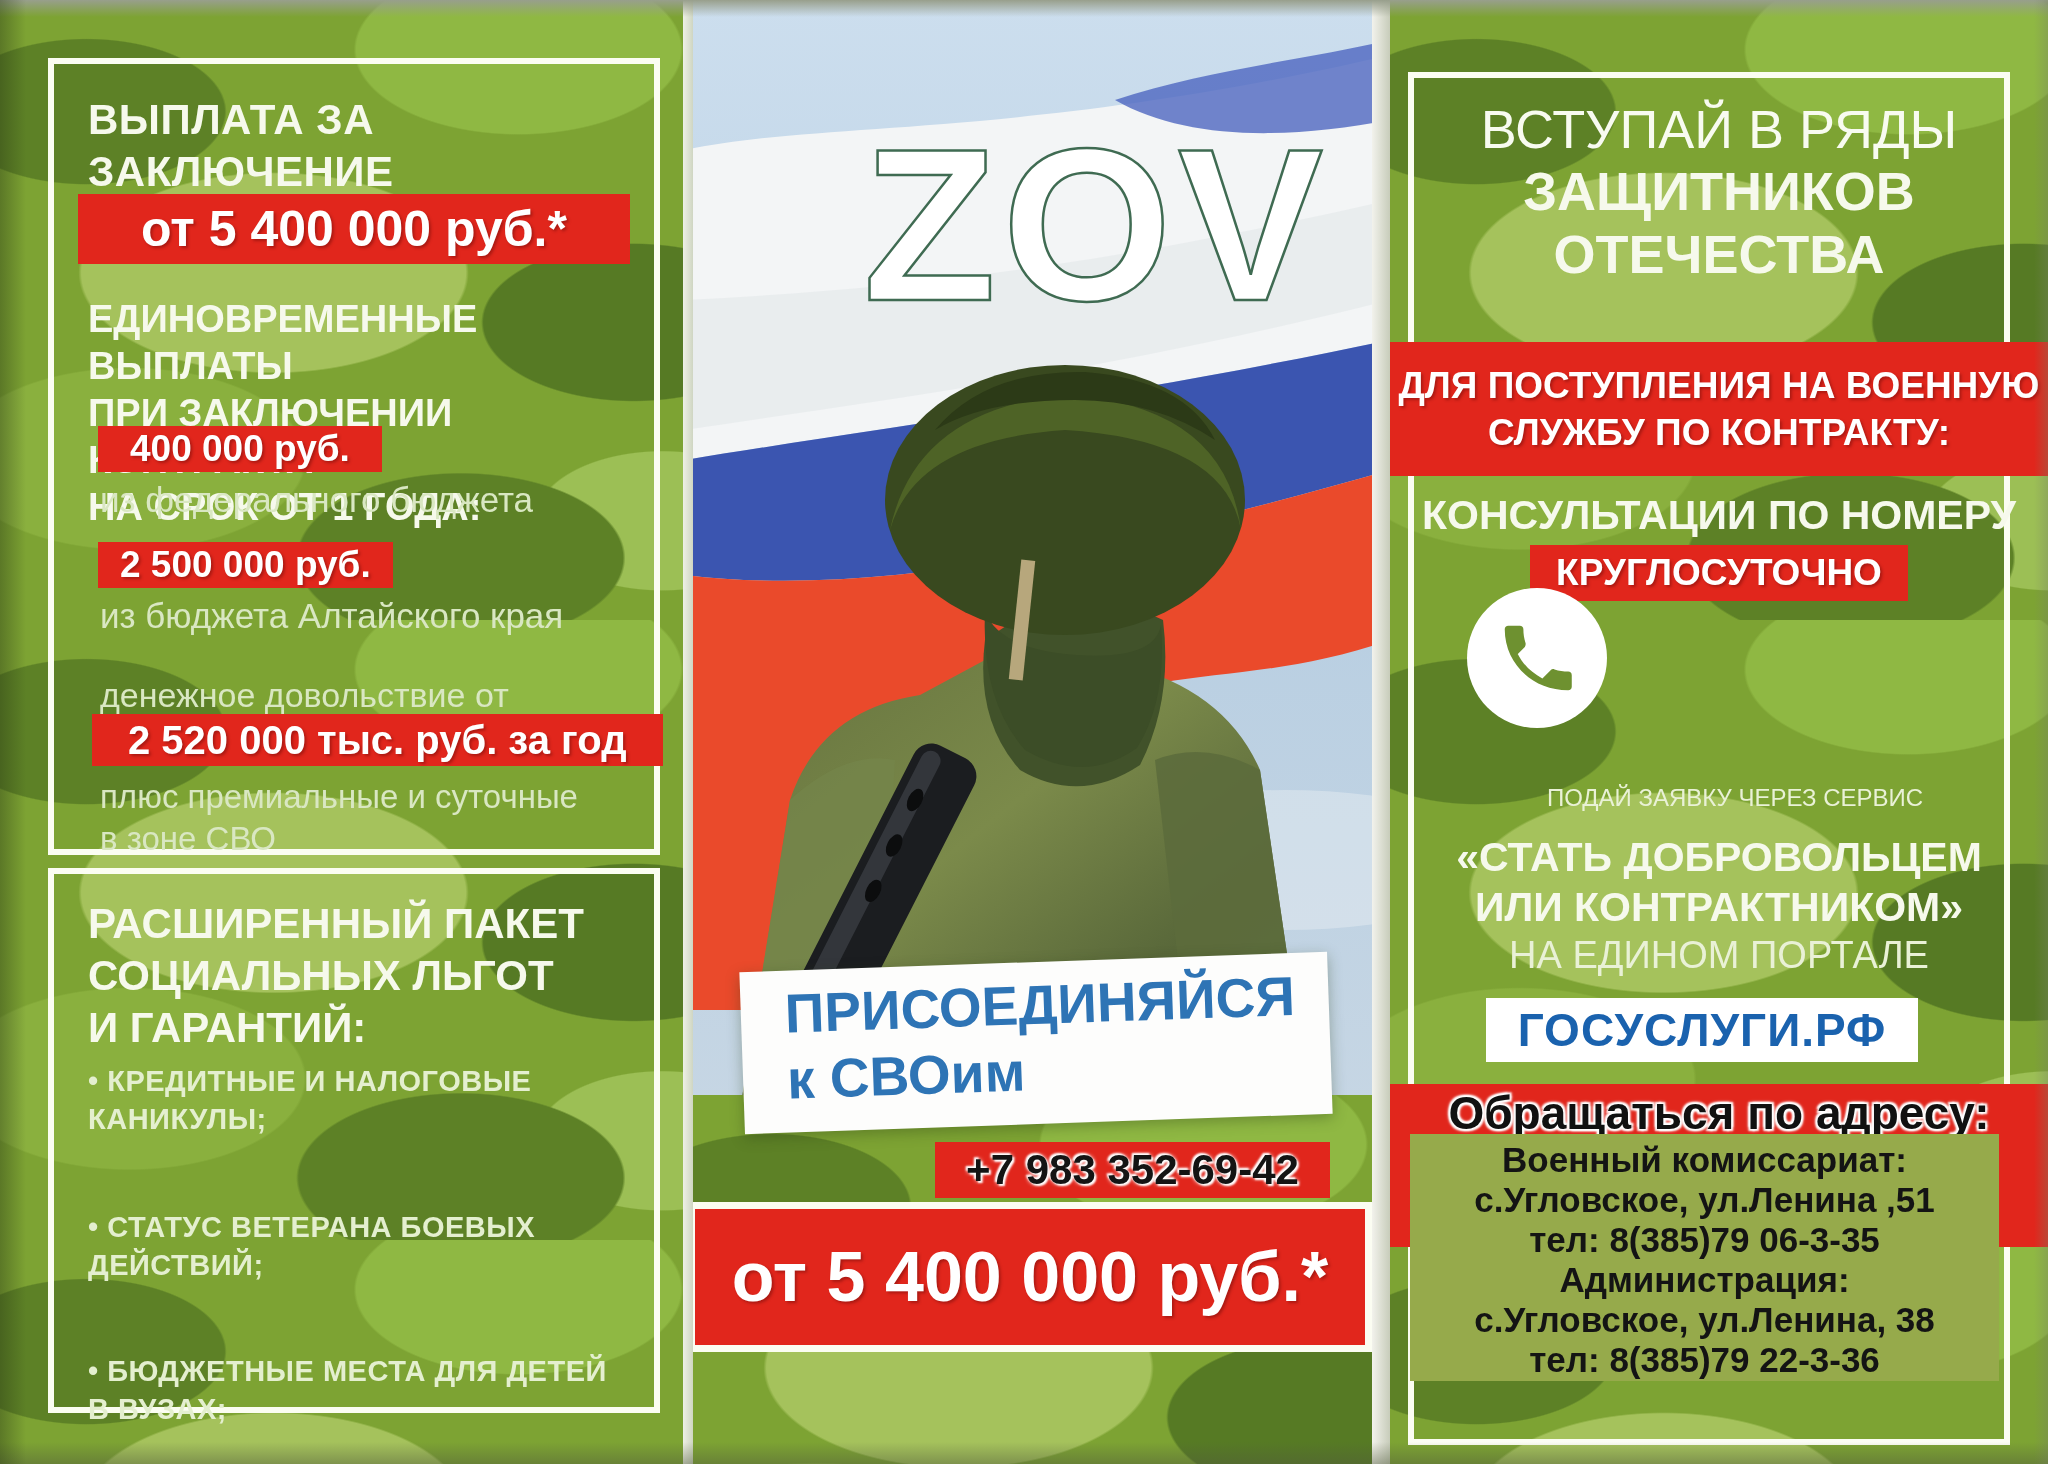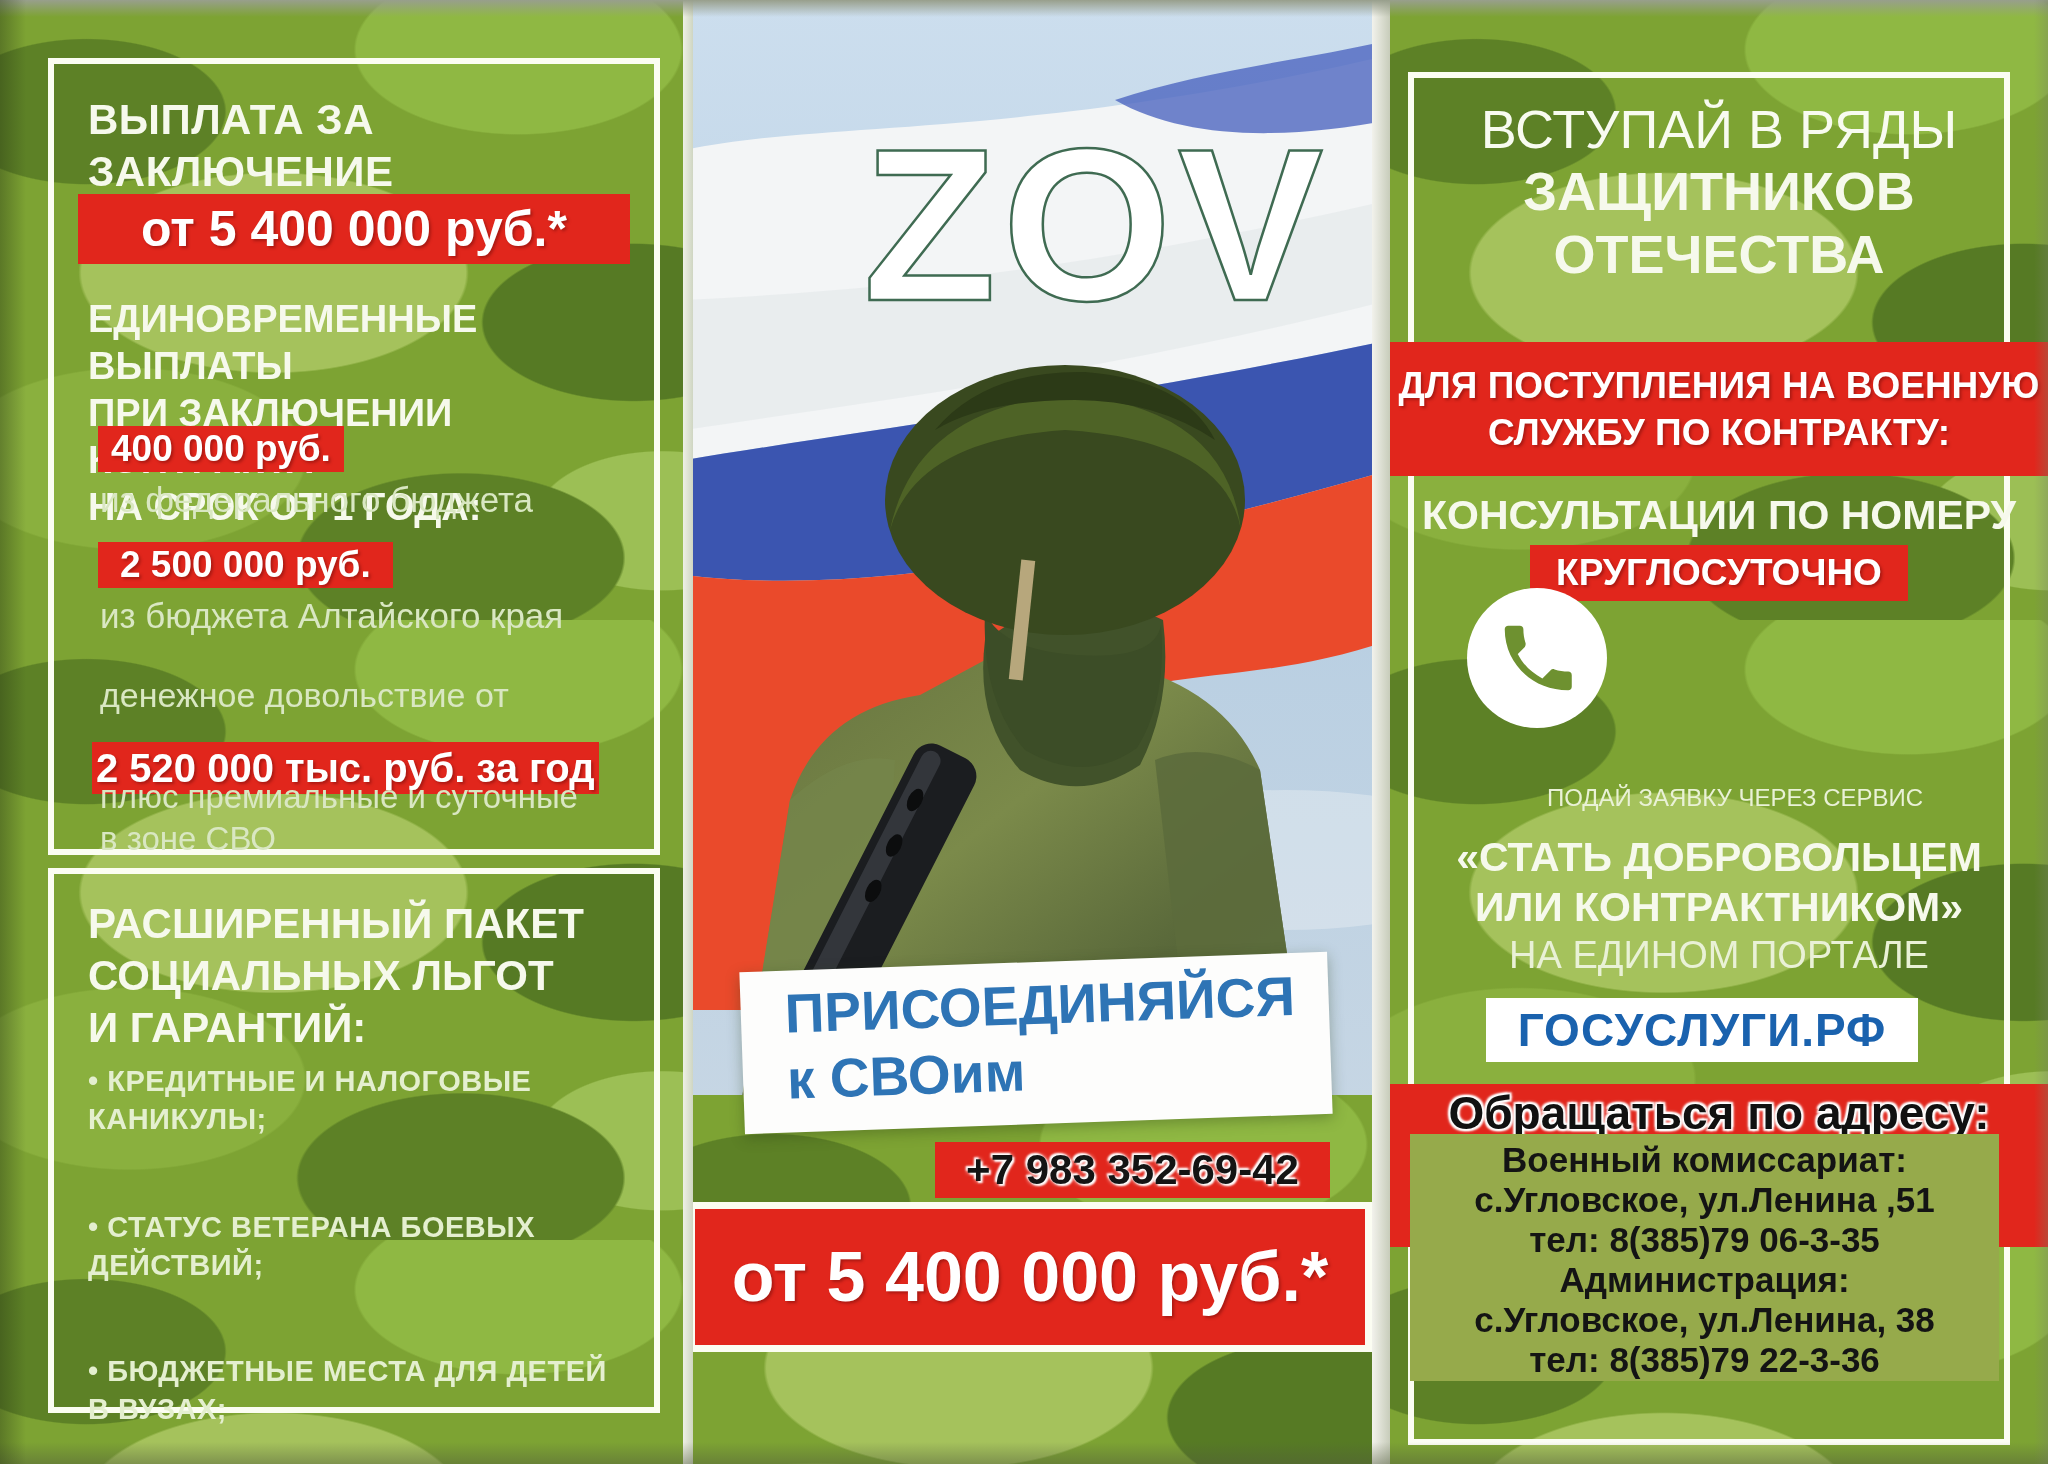--- a/index.html
+++ b/index.html
@@ -55,32 +55,32 @@
 КОНТРАКТА</div>
 
       <div class="abs red center" style="left:24px;top:130px;width:552px;height:70px;">
         <span class="redband-text nowrap" style="font-size:50px;line-height:70px;">от 5 400 000 руб.*</span>
       </div>
 
       <div class="abs title pre" style="left:34px;top:232px;font-size:38px;line-height:47px;">ЕДИНОВРЕМЕННЫЕ ВЫПЛАТЫ
 ПРИ ЗАКЛЮЧЕНИИ КОНТРАКТА
 НА СРОК ОТ 1 ГОДА:</div>
 
-      <div class="abs red" style="left:44px;top:362px;height:46px;padding:0 13px;">
+      <div class="abs red" style="left:44px;top:362px;height:46px;padding:0 32px;">
         <span class="redband-text nowrap" style="font-size:37px;line-height:46px;">400 000 руб.</span>
       </div>
       <div class="abs pale nowrap" style="left:46px;top:416px;font-size:35px;">из федерального бюджета</div>
 
       <div class="abs red" style="left:44px;top:478px;height:46px;padding:0 22px;">
         <span class="redband-text nowrap" style="font-size:37px;line-height:46px;">2 500 000 руб.</span>
       </div>
       <div class="abs pale nowrap" style="left:46px;top:532px;font-size:35px;">из бюджета Алтайского края</div>
 
       <div class="abs pale nowrap" style="left:46px;top:612px;font-size:34px;">денежное довольствие от</div>
-      <div class="abs red" style="left:38px;top:650px;height:52px;padding:0 4px;max-width:560px;margin-top:28px;">
+      <div class="abs red" style="left:38px;top:650px;height:52px;padding:0 36px;max-width:560px;">
         <span class="redband-text nowrap" style="font-size:40px;line-height:52px;">2 520 000 тыс. руб. за год</span>
       </div>
       <div class="abs pale pre" style="left:46px;top:712px;font-size:33px;line-height:42px;">плюс премиальные и суточные
 в зоне СВО</div>
     </div>
 
     <div class="abs wbox" style="left:48px;top:868px;width:612px;height:545px;">
       <div class="abs title pre" style="left:34px;top:24px;font-size:42px;line-height:52px;">РАСШИРЕННЫЙ ПАКЕТ
 СОЦИАЛЬНЫХ ЛЬГОТ
 И ГАРАНТИЙ:</div>

